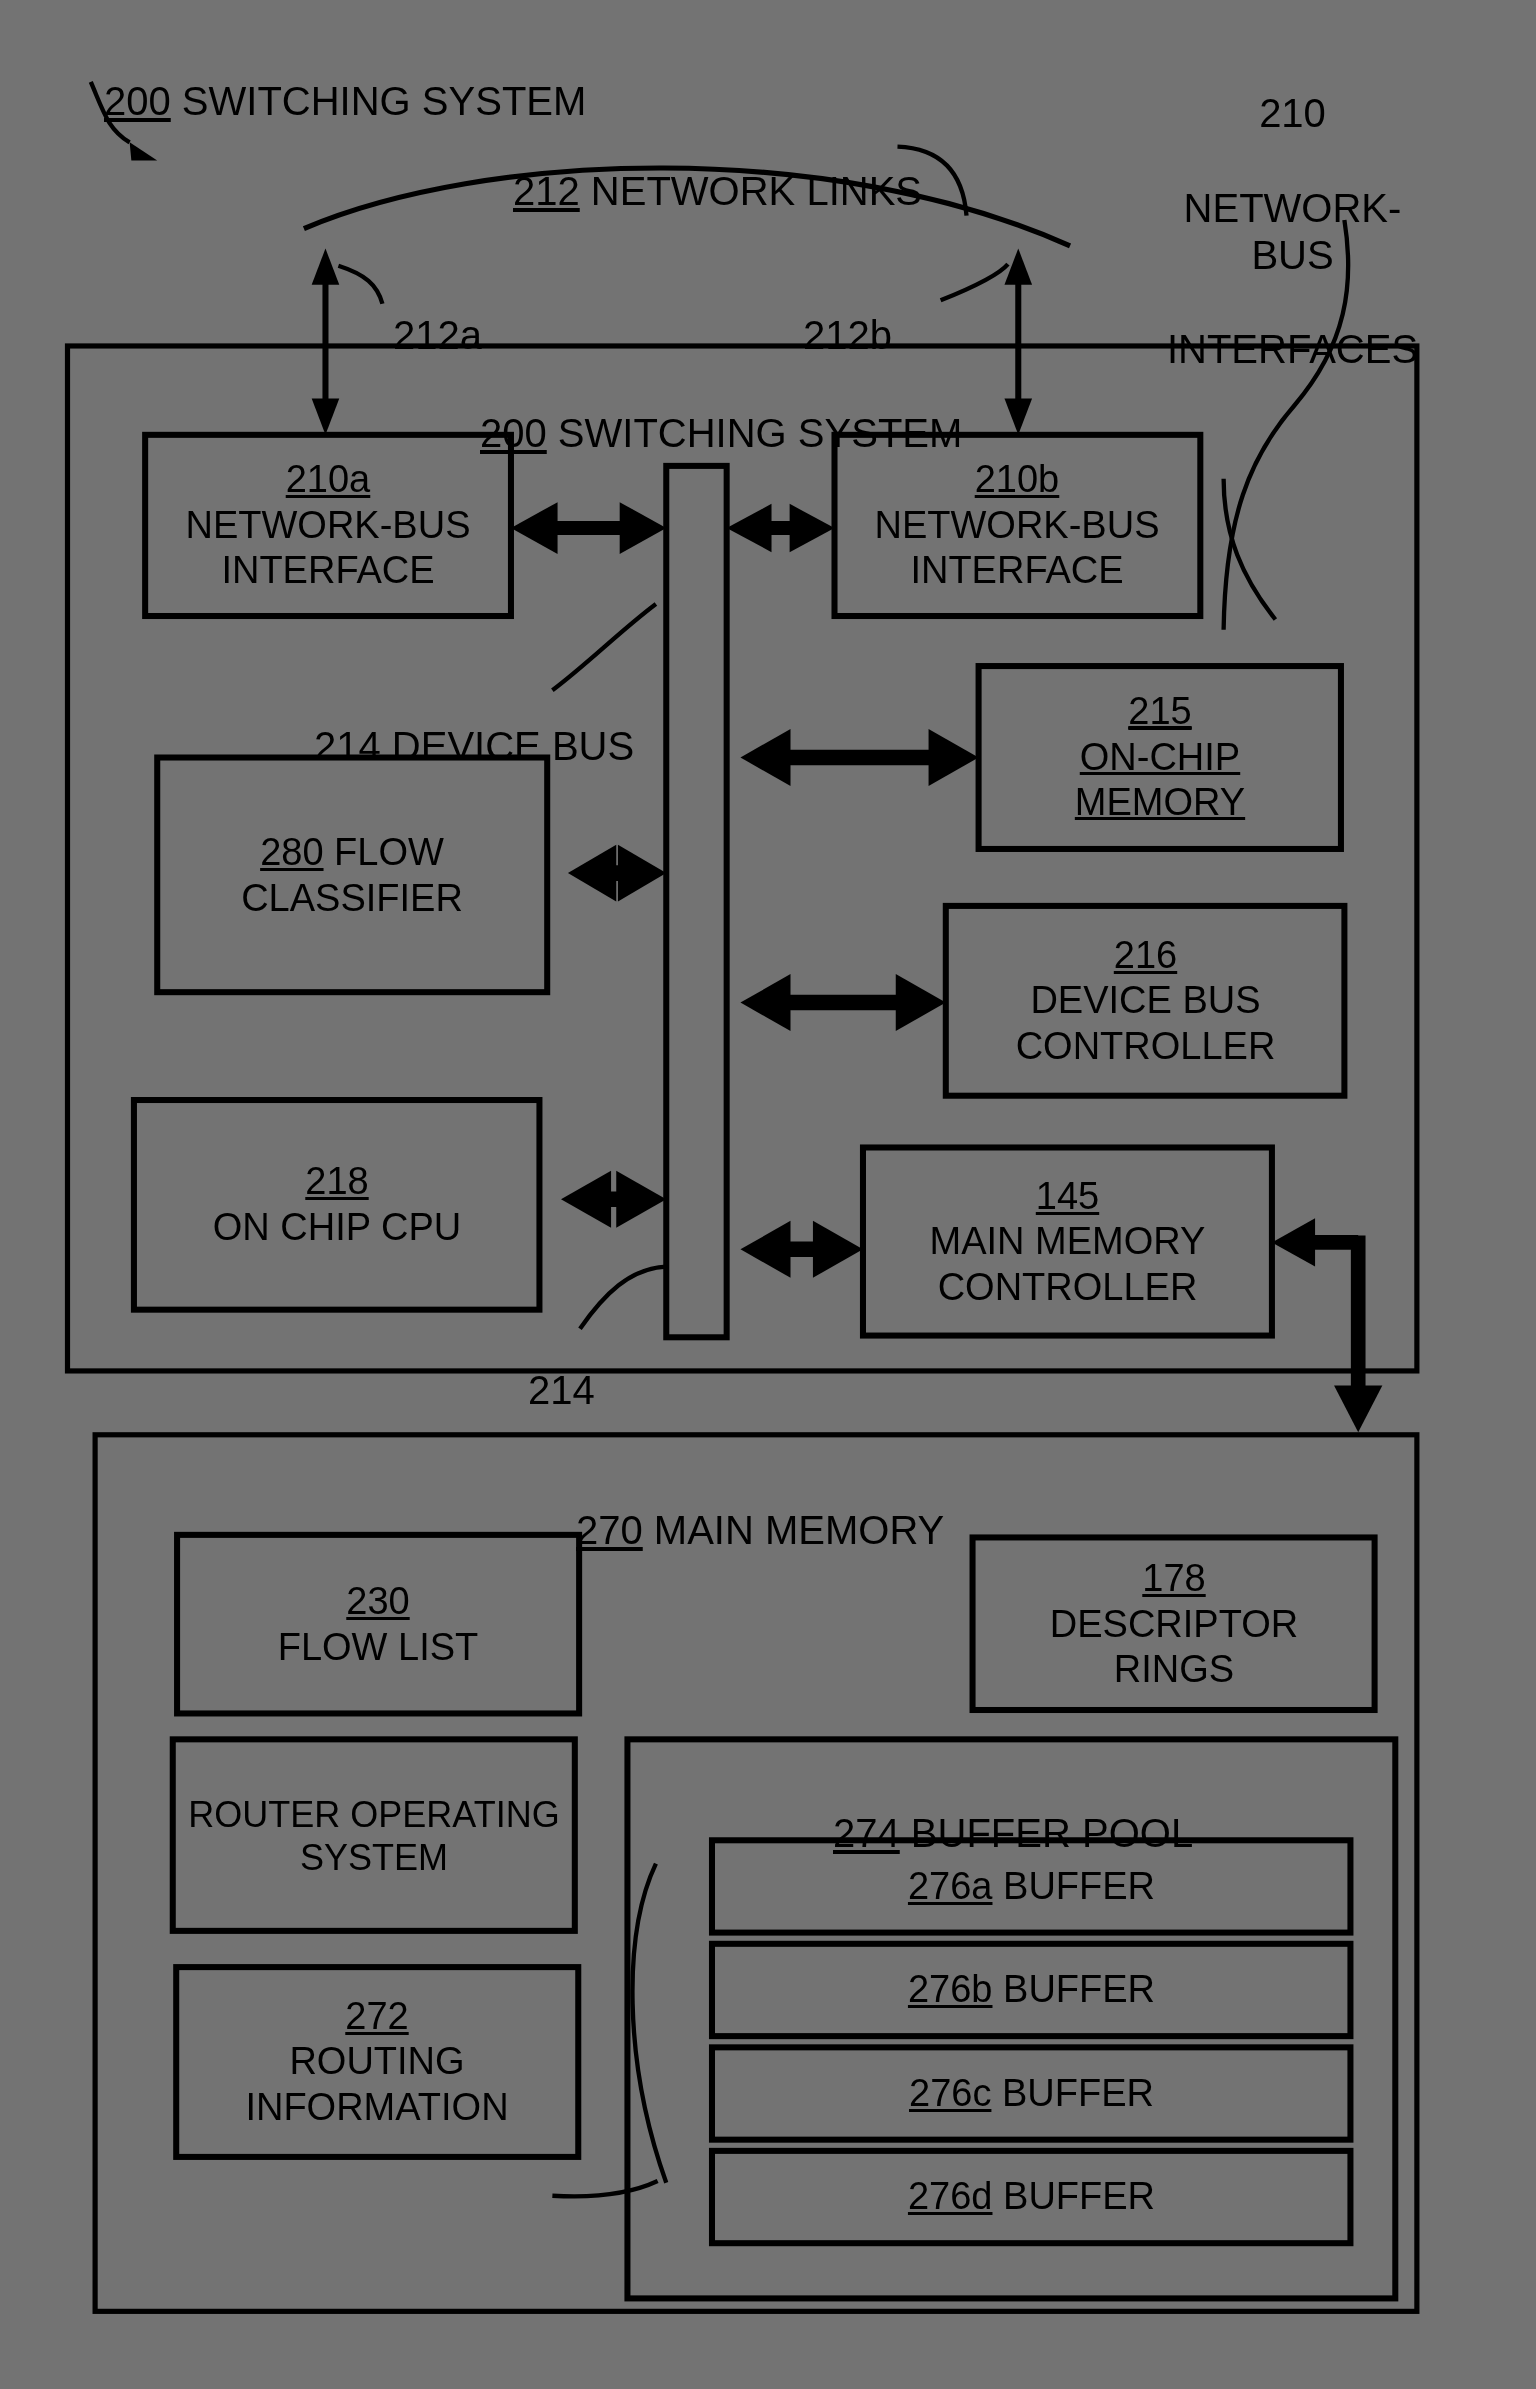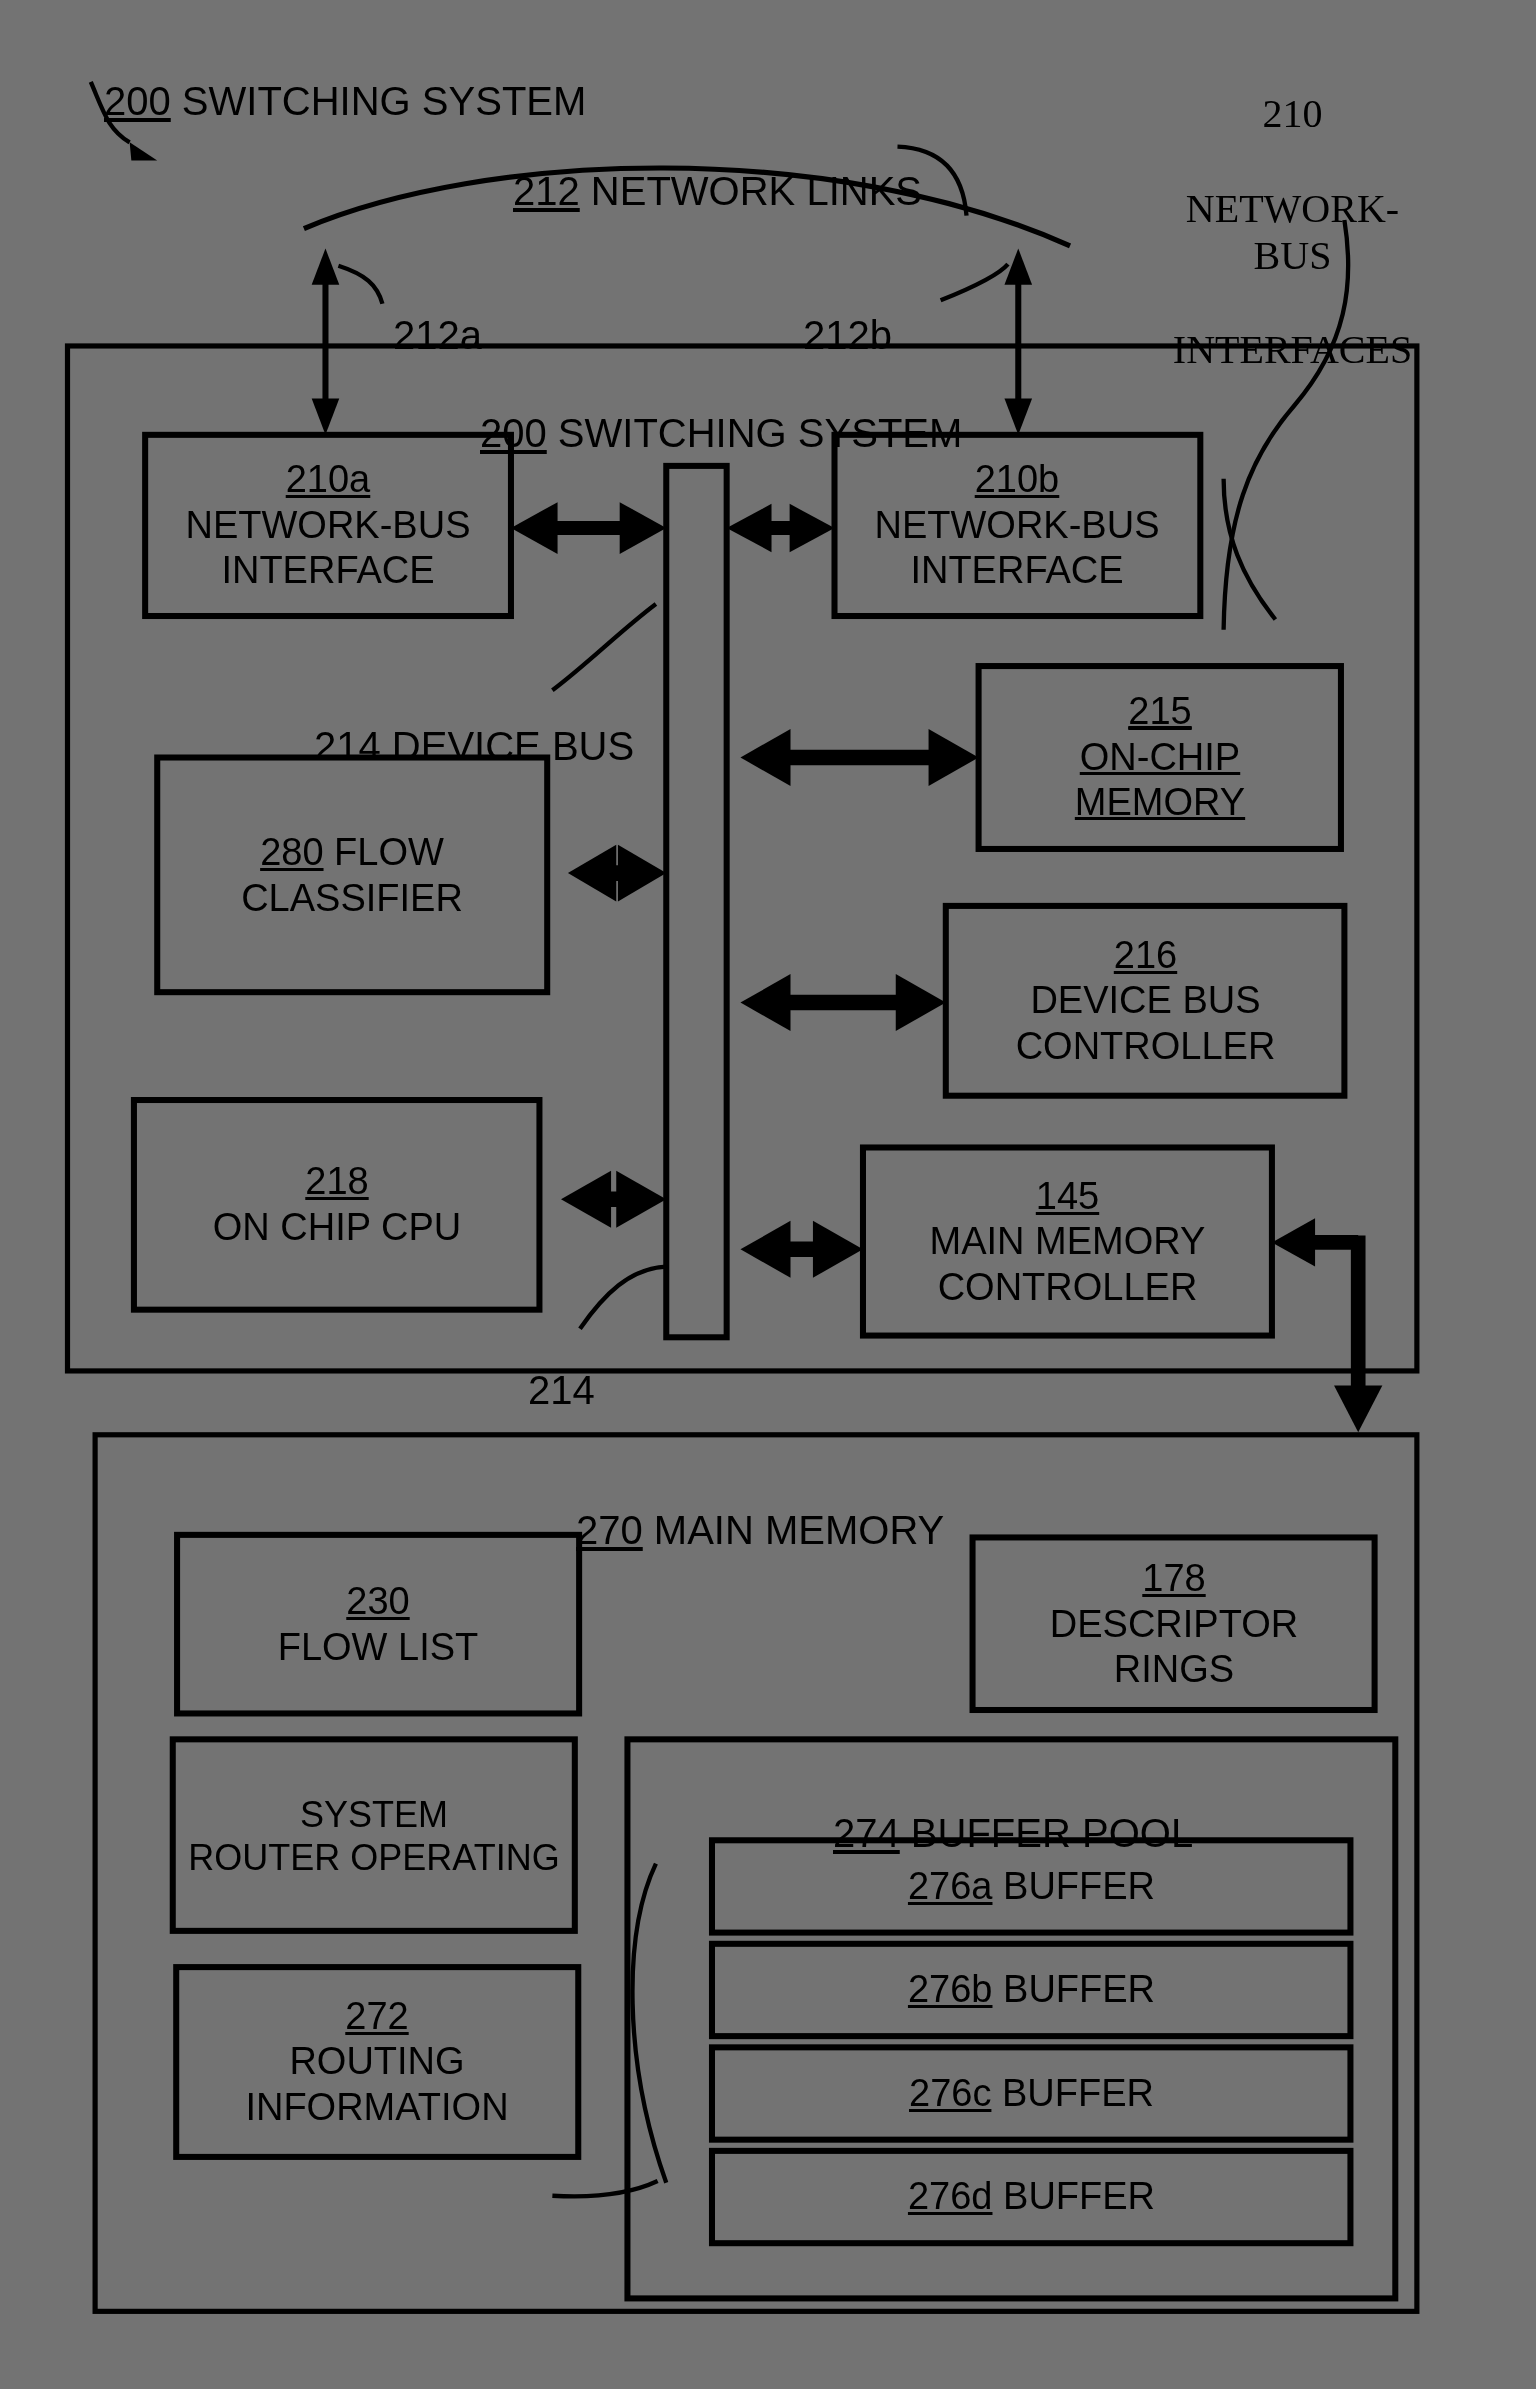--- a/index.html
+++ b/index.html
@@ -155,21 +155,21 @@
   </svg>
 
   <div class="callout f46" style="left:104px; top:31px;">
     <span class="ref">200</span><span> SWITCHING SYSTEM</span>
   </div>
 
   <div class="callout f46" style="left:513px; top:121px;">
     <span class="ref">212</span><span> NETWORK LINKS</span>
   </div>
 
-  <div class="callout f46" style="left:1150px; top:43px; width:285px;font-family:Liberation Serif, serif;">
+  <div class="callout f46" style="left:1150px; top:43px; width:285px;">
     <div>210</div>
     <div>NETWORK-BUS</div>
     <div>INTERFACES</div>
   </div>
 
   <div class="callout f46" style="left:393px; top:265px;">
     <span>212a</span>
   </div>
   <div class="callout f46" style="left:803px; top:265px;">
     <span>212b</span>
@@ -254,22 +254,22 @@
   <div class="boxlabel f44" style="left:973px; top:1538px; width:402px; height:173px;">
     <div>
       <div><span class="ref">178</span></div>
       <div>DESCRIPTOR</div>
       <div>RINGS</div>
     </div>
   </div>
 
   <div class="boxlabel f42" style="left:173px; top:1740px; width:402px; height:192px;">
     <div>
+      <div>ROUTER OPERATING</div>
       <div>SYSTEM</div>
-      <div>ROUTER OPERATING</div>
     </div>
   </div>
 
   <div class="boxlabel f44" style="left:176px; top:1967px; width:402px; height:190px;">
     <div>
       <div><span class="ref">272</span></div>
       <div>ROUTING</div>
       <div>INFORMATION</div>
     </div>
   </div>

